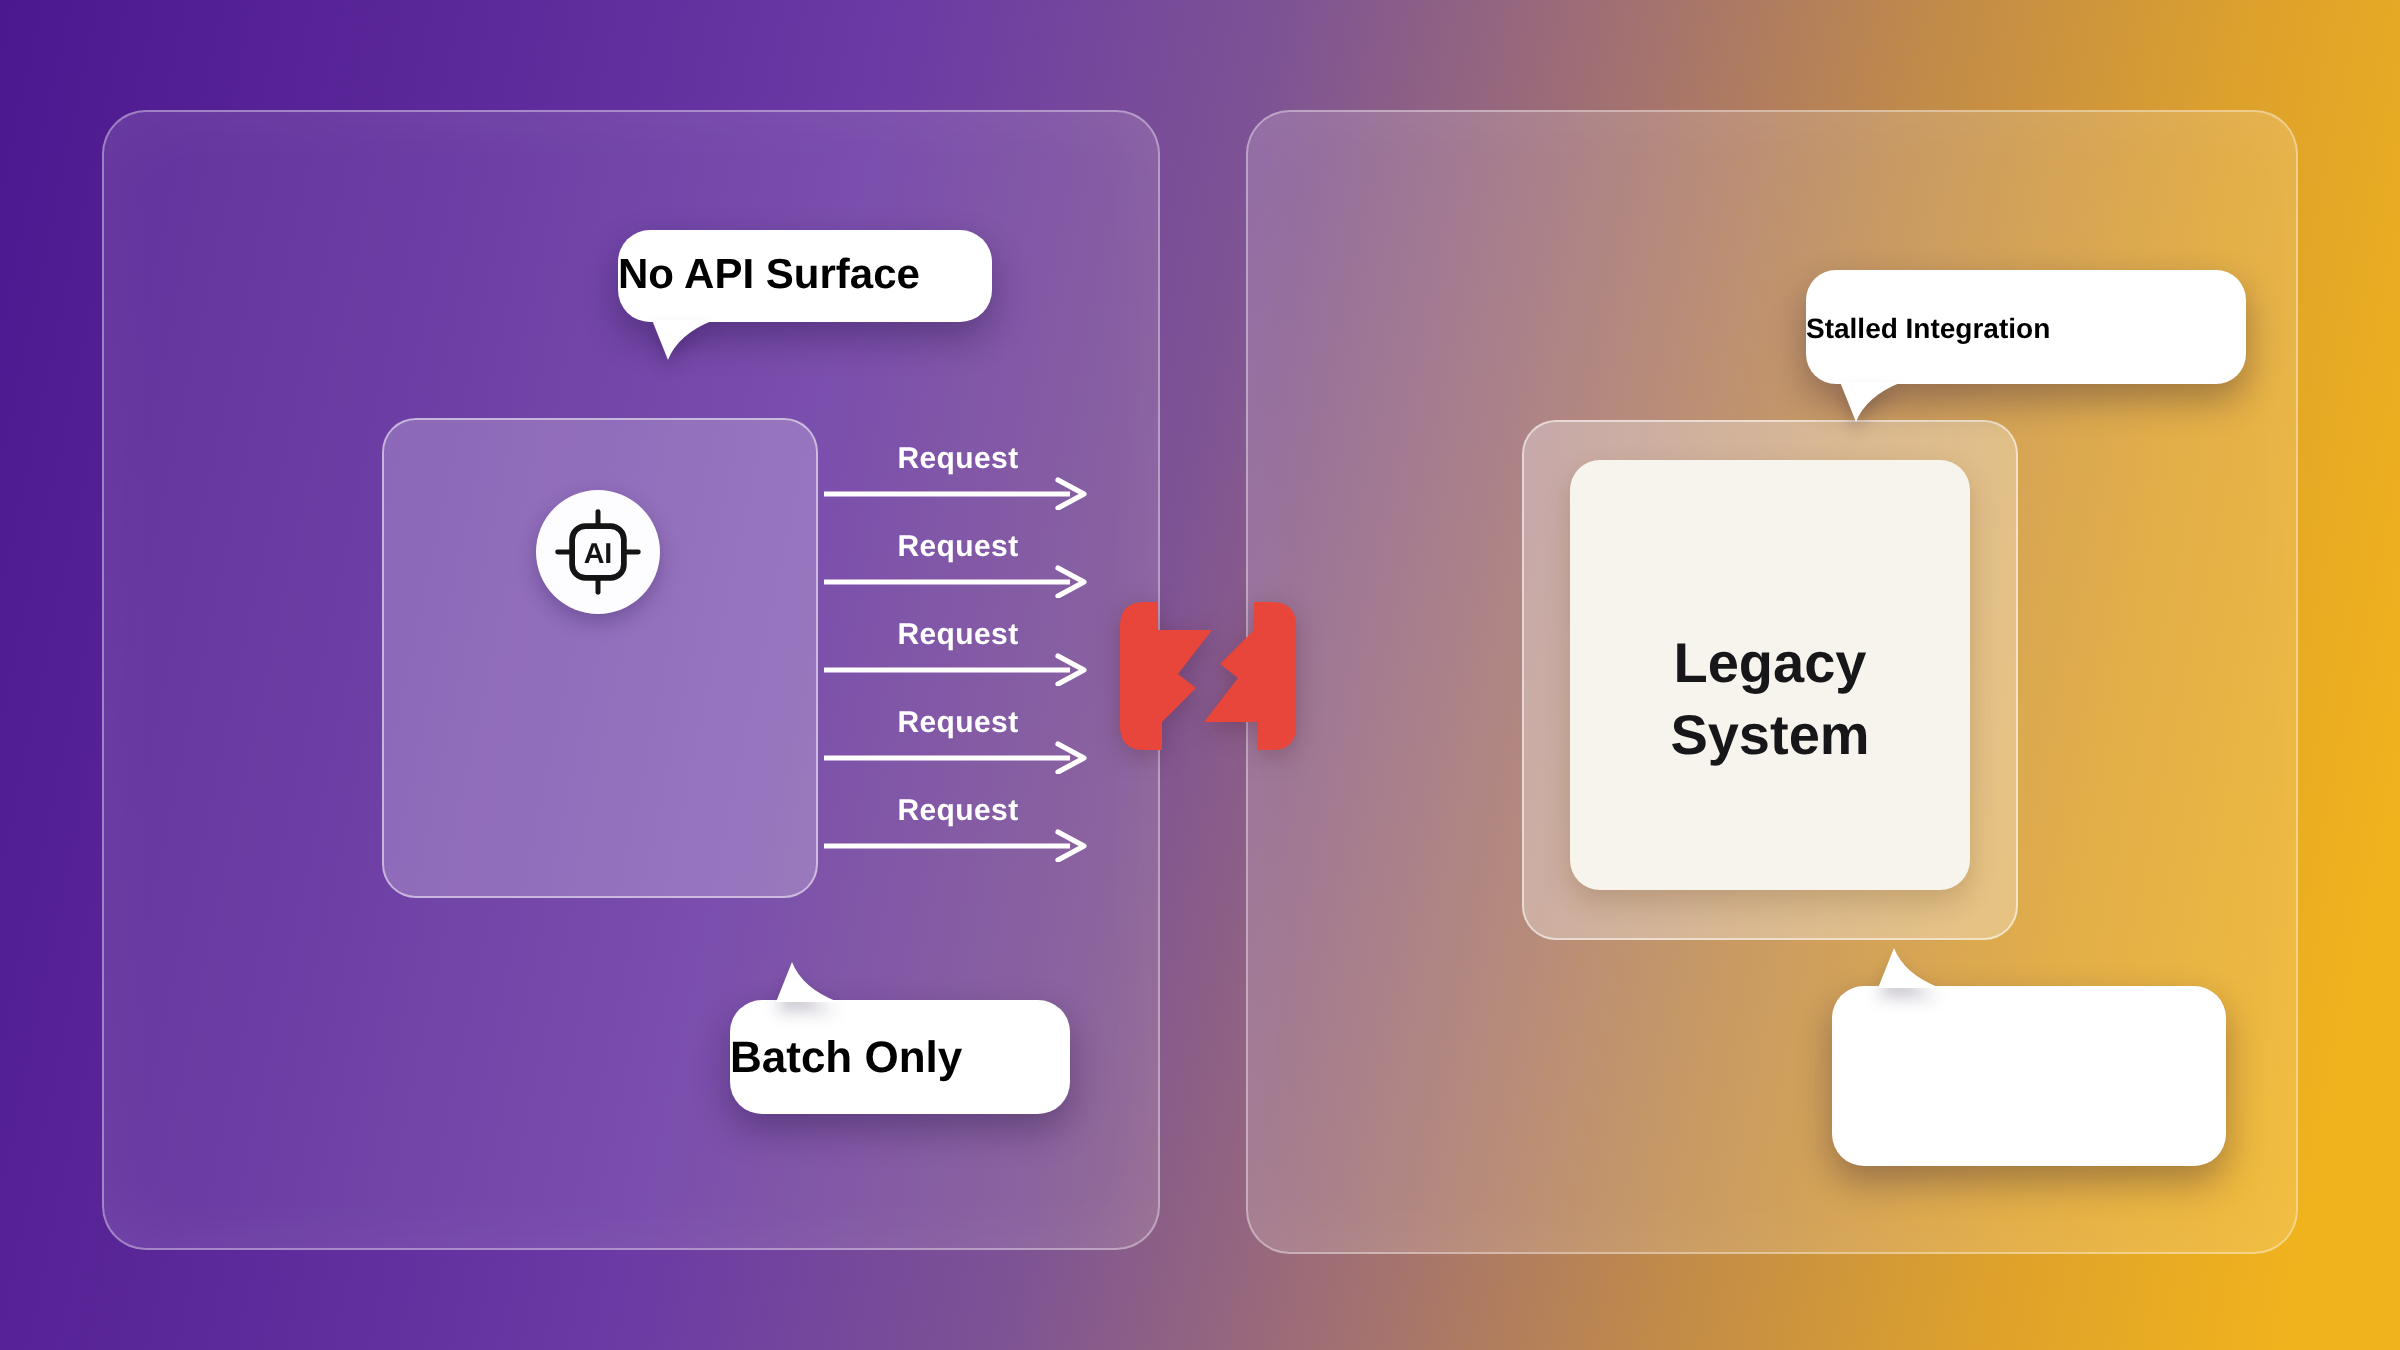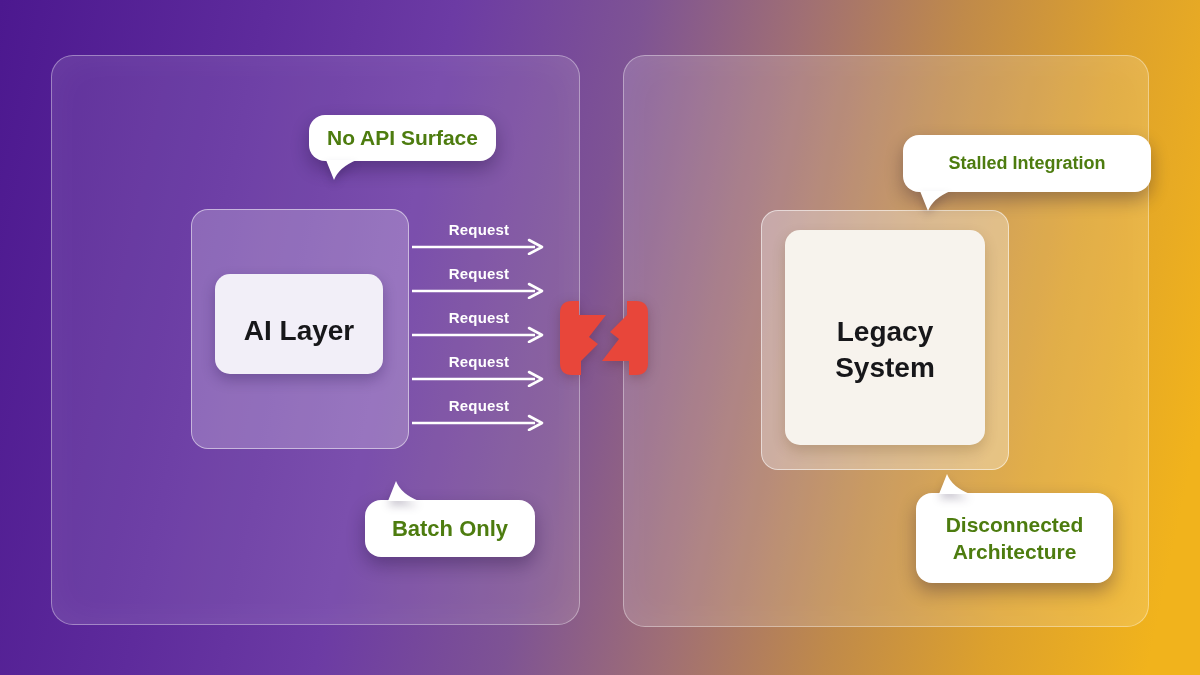--- a/index.html
+++ b/index.html
@@ -46,45 +46,52 @@
     display:flex;align-items:center;justify-content:center;
   }
   .arrow-row{position:absolute;left:411px;width:136px;height:30px;text-align:center;}
   .arrow-row .lbl{
     display:block;color:#ffffff;font-size:15px;font-weight:700;letter-spacing:.2px;line-height:16px;
   }
   .arrow-row svg{display:block;margin-top:0px;}
   .bubble{
     position:absolute;background:#ffffff;border-radius:16px;
     box-shadow:0 8px 18px rgba(25,8,50,0.33);
-    display:flex;align-items:center;justify-content:center;
-    color:#4d7c0f;font-weight:700;
+    display:flex;align-items:center;justify-content:flex-start;
+    color:#000000;font-weight:700;
   }
   .bubble .tail{position:absolute;filter:drop-shadow(0 5px 4px rgba(25,8,50,0.22));}
   .tail-down{bottom:-19px;left:16px;}
   .tail-up{top:-19px;left:22px;}
   .b-no-api{left:309px;top:115px;width:187px;height:46px;font-size:21px;}
-  .b-stalled{left:903px;top:135px;width:248px;height:57px;font-size:18px;}
+  .b-stalled{left:903px;top:135px;width:220px;height:57px;font-size:14px;border-radius:15px;}
   .b-batch{left:365px;top:500px;width:170px;height:57px;font-size:22px;}
   .b-disconnected{left:916px;top:493px;width:197px;height:90px;font-size:21px;line-height:27px;text-align:center;}
   .b-disconnected .wrap{width:165px;}
   .broken-icon{position:absolute;left:558px;top:300px;filter:drop-shadow(0 3px 6px rgba(60,10,10,0.25));}
 </style>
 </head>
 <body>
 
 <div class="stage">
 
   <div class="panel panel-left"></div>
 
   <div class="panel panel-right"></div>
 
   <div class="glass-container ai-container"></div>
-  <div class="node-card ai-card">
-    <span>AI Layer</span>
+  <div class="chip-circle">
+    <svg width="46" height="46" viewBox="0 0 48 48">
+      <rect x="10.5" y="10.5" width="27" height="27" rx="7" fill="none" stroke="#141414" stroke-width="3"></rect>
+      <line x1="3" y1="24" x2="10" y2="24" stroke="#141414" stroke-width="2.6" stroke-linecap="round"></line>
+      <line x1="38" y1="24" x2="45" y2="24" stroke="#141414" stroke-width="2.6" stroke-linecap="round"></line>
+      <line x1="24" y1="3" x2="24" y2="10" stroke="#141414" stroke-width="2.6" stroke-linecap="round"></line>
+      <line x1="24" y1="38" x2="24" y2="45" stroke="#141414" stroke-width="2.6" stroke-linecap="round"></line>
+      <text x="24" y="29.5" text-anchor="middle" font-size="15" font-weight="bold" fill="#141414" font-family="Liberation Sans, sans-serif">AI</text>
+    </svg>
   </div>
 
   <div class="glass-container legacy-container"></div>
   <div class="node-card legacy-card">
     <div class="wrap">Legacy System</div>
   </div>
 
   <div class="arrow-row" style="top:222px">
     <span class="lbl">Request</span>
     <svg width="136" height="17" viewBox="0 0 136 17">
@@ -141,19 +148,18 @@
   </div>
 
   <div class="bubble b-stalled">
     <span>Stalled Integration</span>
     <svg class="tail tail-down" width="34" height="20" viewBox="0 0 34 20">
       <path d="M1,0 L9,20 Q14,7 32,0 Z" fill="#ffffff"></path>
     </svg>
   </div>
 
   <div class="bubble b-disconnected">
-    <div class="wrap">Disconnected Architecture</div>
     <svg class="tail tail-up" width="34" height="20" viewBox="0 0 34 20">
       <path d="M1,20 L9,0 Q14,13 32,20 Z" fill="#ffffff"></path>
     </svg>
   </div>
 
 </div>
 
 </body></html>

